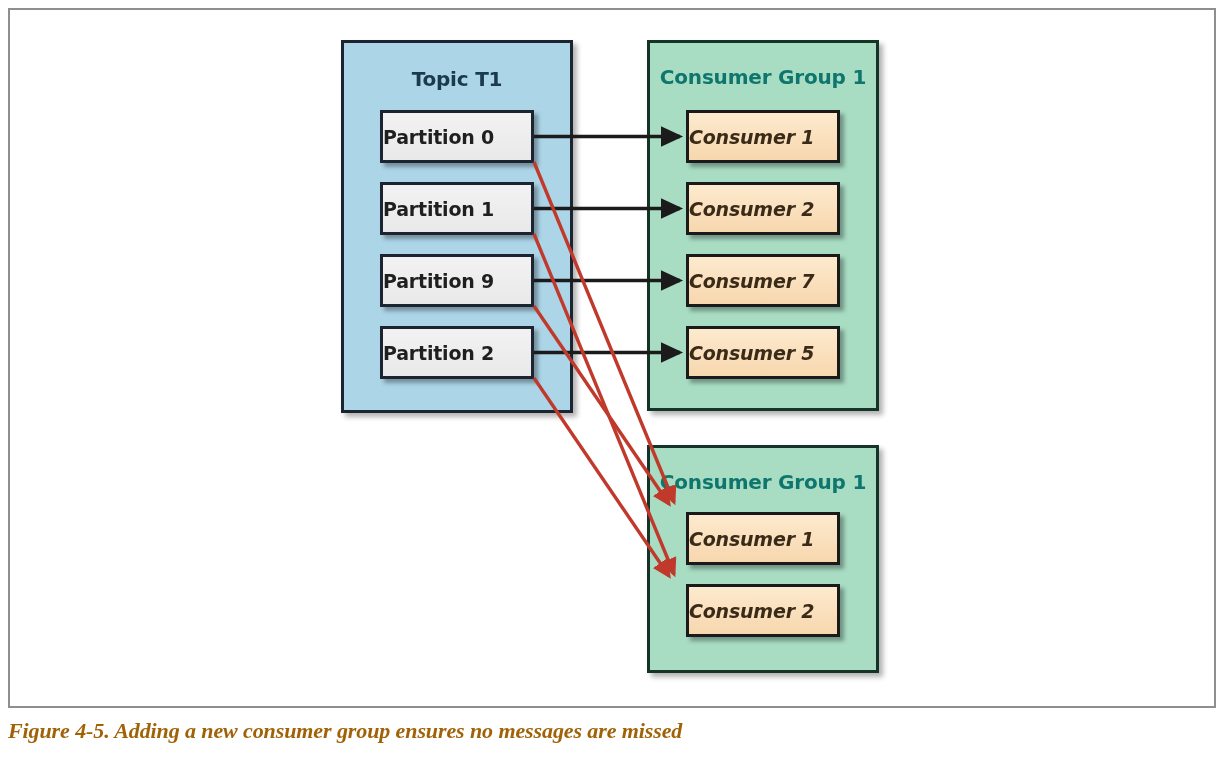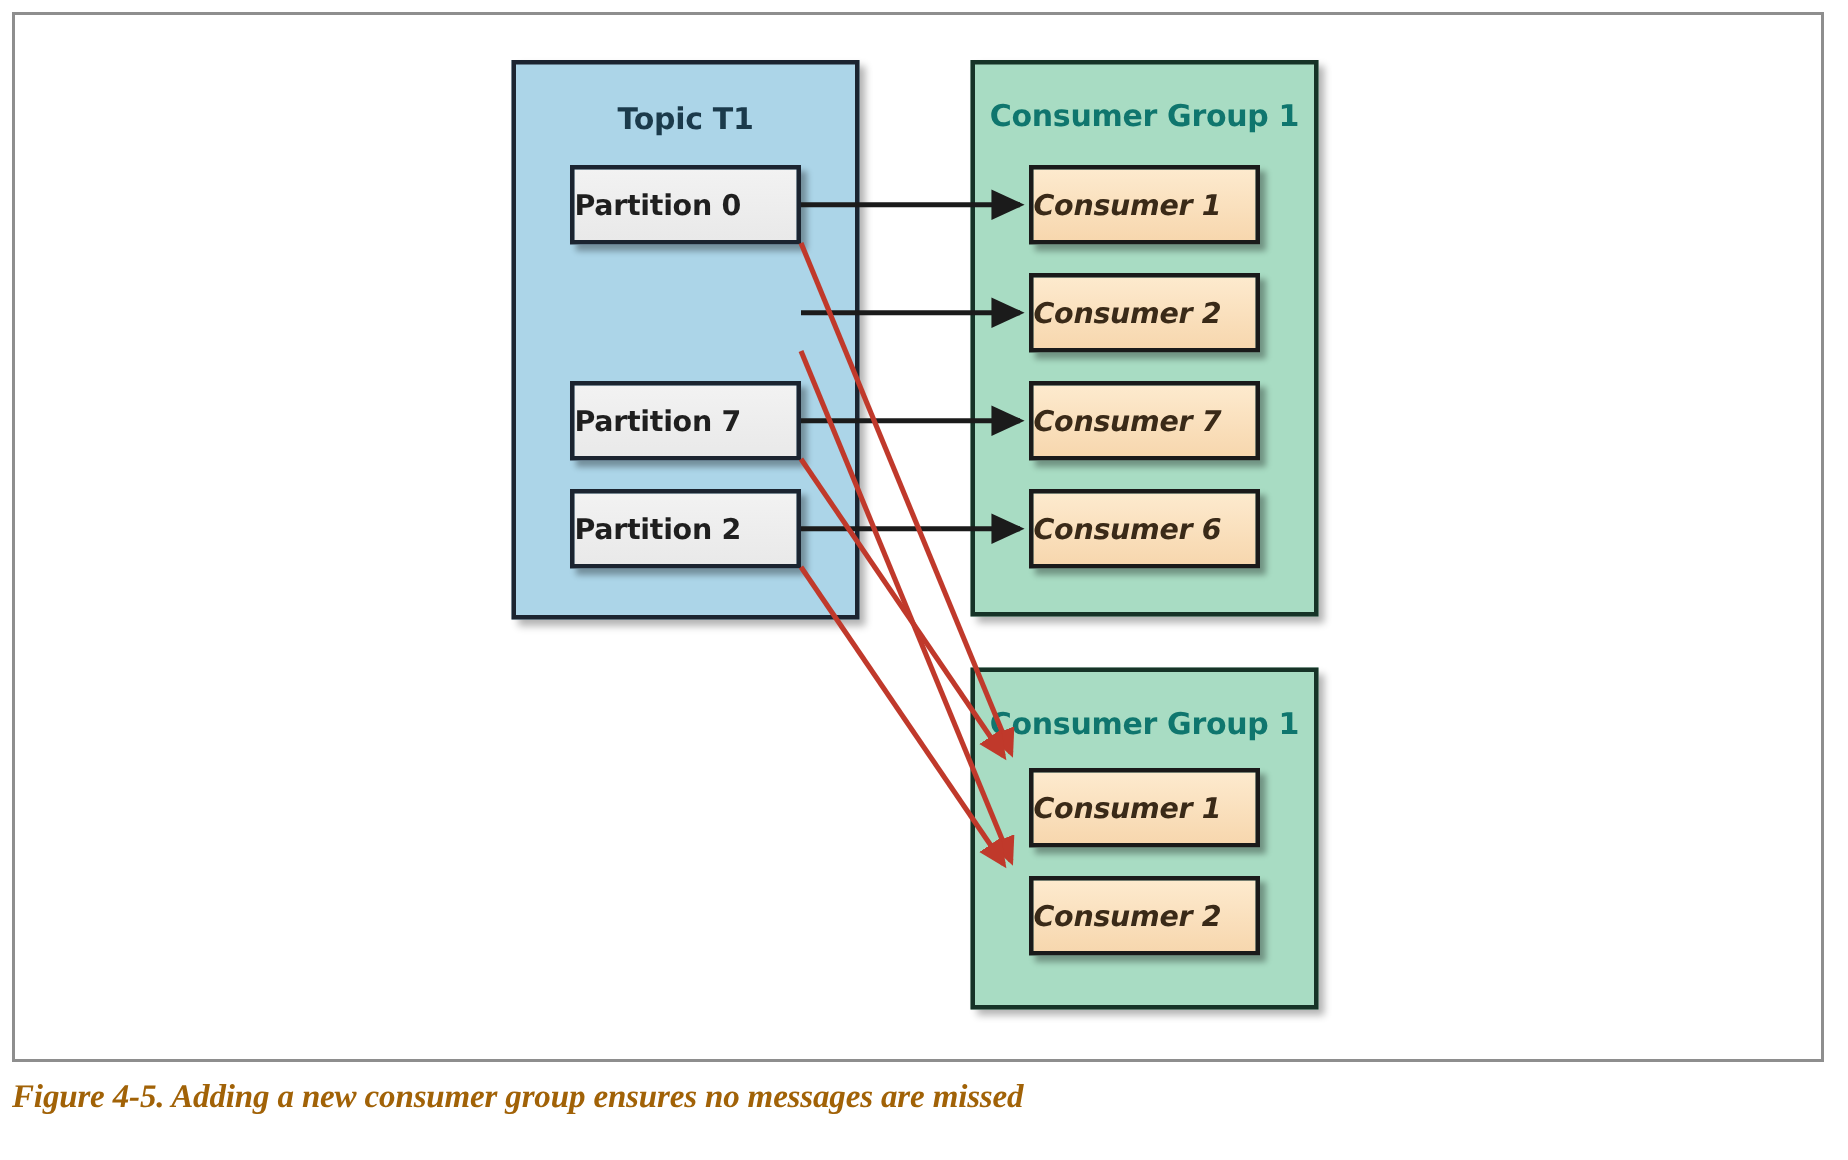--- a/index.html
+++ b/index.html
@@ -136,42 +136,45 @@
 
     <div id="diagram">
 
       <div class="group-box topic" style="left:331px; top:30px; width:232px; height:373px;">
         <div class="group-title topic-title">Topic T1</div>
       </div>
 
       <div class="node partition" style="left:370px; top:100px; width:154px; height:53px;">
         <span>Partition 0</span>
       </div>
+      <div class="node partition" style="left:370px; top:172px; width:154px; height:53px;">
+        <span>Partition 1</span>
+      </div>
       <div class="node partition" style="left:370px; top:244px; width:154px; height:53px;">
-        <span>Partition 7</span>
+        <span>Partition 9</span>
       </div>
       <div class="node partition" style="left:370px; top:316px; width:154px; height:53px;">
         <span>Partition 2</span>
       </div>
 
       <div class="group-box consumer-group" style="left:637px; top:30px; width:232px; height:371px;">
         <div class="group-title cg-title">Consumer Group 1</div>
       </div>
 
       <div class="node consumer" style="left:676px; top:100px; width:154px; height:53px;">
         <span>Consumer 1</span>
       </div>
       <div class="node consumer" style="left:676px; top:172px; width:154px; height:53px;">
         <span>Consumer 2</span>
       </div>
       <div class="node consumer" style="left:676px; top:244px; width:154px; height:53px;">
         <span>Consumer 7</span>
       </div>
       <div class="node consumer" style="left:676px; top:316px; width:154px; height:53px;">
-        <span>Consumer 6</span>
+        <span>Consumer 5</span>
       </div>
 
       <div class="group-box consumer-group" style="left:637px; top:435px; width:232px; height:228px;">
         <div class="group-title cg-title">Consumer Group 1</div>
       </div>
 
       <div class="node consumer" style="left:676px; top:502px; width:154px; height:53px;">
         <span>Consumer 1</span>
       </div>
       <div class="node consumer" style="left:676px; top:574px; width:154px; height:53px;">

